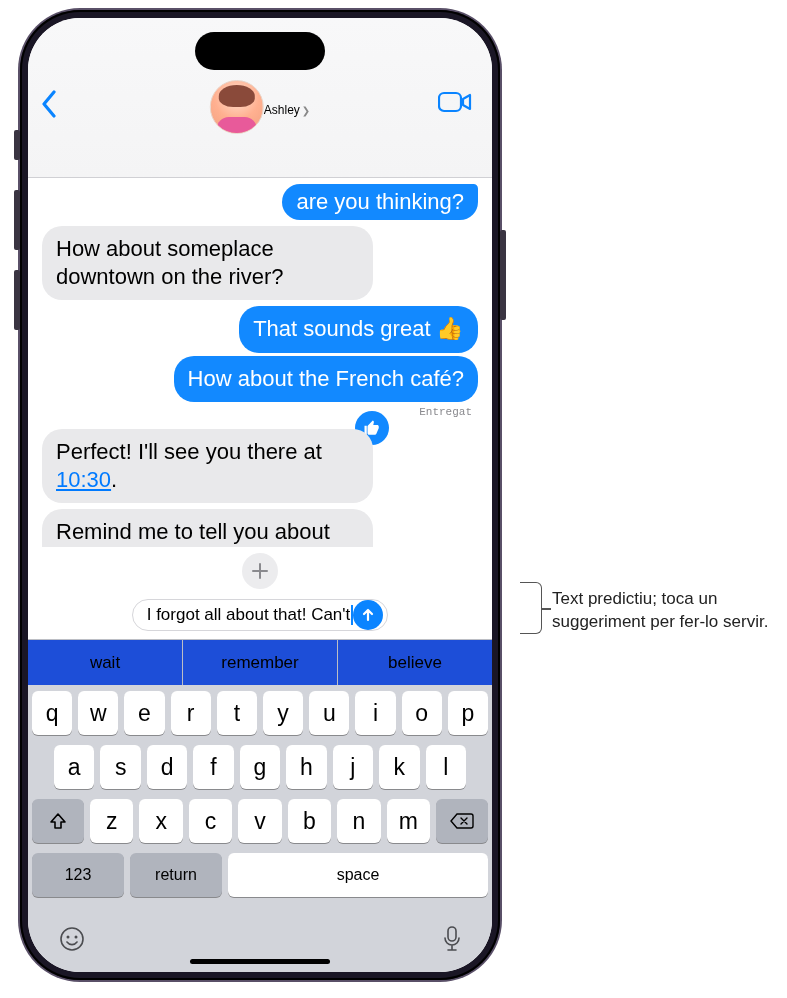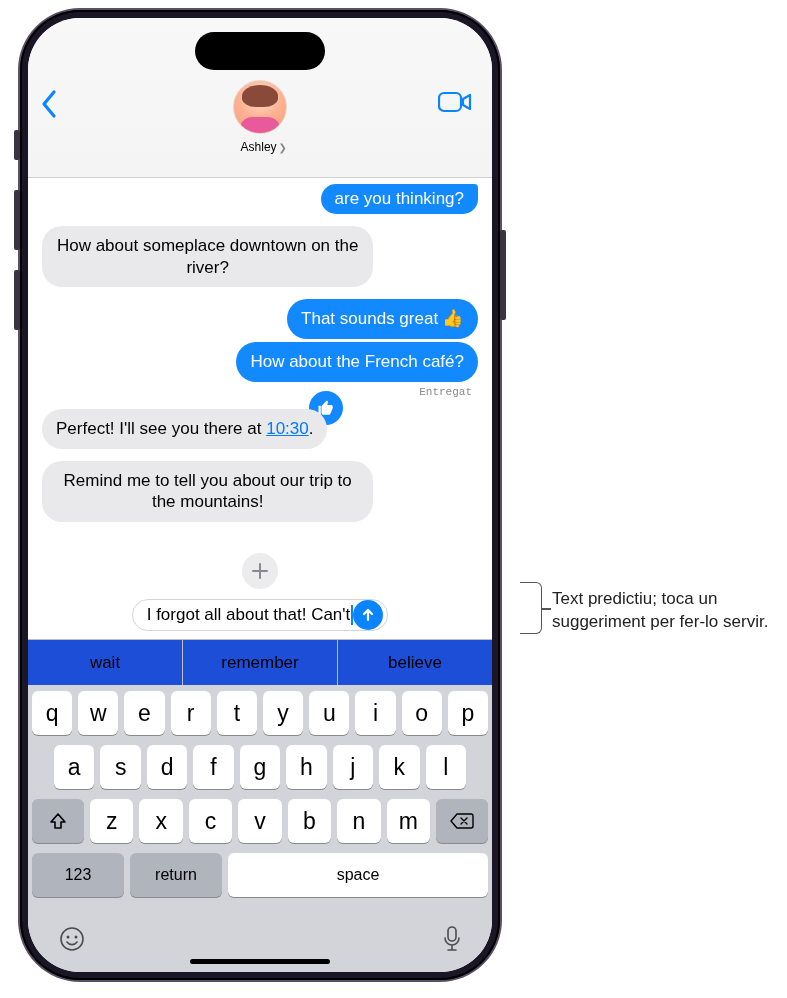--- a/index.html
+++ b/index.html
@@ -69,21 +69,21 @@
     border-bottom: 0.5px solid #d0d0d4;
     position:relative;
     display:flex; align-items:flex-start; justify-content:center;
   }
   .back-btn { position:absolute; left:12px; top:72px; }
   .back-btn svg { width:18px; height:28px; }
   .video-btn { position:absolute; right:20px; top:72px; }
   .video-btn svg { width:34px; height:24px; }
   .contact {
     position:absolute; top:62px; left:50%; transform:translateX(-50%);
-    display:flex; flex-direction:column; align-items:flex-end;
+    display:flex; flex-direction:row; align-items:center;
   }
   .avatar {
     width:54px; height:54px; border-radius:50%;
     background: radial-gradient(circle at 50% 30%, #ffe0d0 0%, #ffb090 50%, #f0a080 100%);
     border:1px solid #e8d5ca;
     position:relative; overflow:hidden;
   }
   .avatar::before{
     content:""; position:absolute; top:4px; left:8px; right:8px; height:22px;
     background:#8a4a3a; border-radius:50% 50% 40% 40%;
@@ -100,25 +100,24 @@
   .messages {
     flex:1; overflow:hidden;
     padding: 6px 14px 4px;
     display:flex; flex-direction:column; gap:3px;
     background:#fff;
   }
   .bubble {
     max-width: 76%;
     padding: 9px 14px;
     border-radius: 20px;
-    font-size: 17px;
+    font-size: 22px;
     line-height: 1.28;
     word-wrap: break-word;
     position:relative;
-    text-align:center;
   }
   .sent { align-self:flex-end; background:#1e90ff; background:#1289ff; color:#fff; }
   .sent.clip-top { border-radius: 20px 5px 20px 20px; padding-top:4px; padding-bottom:4px; }
   .recv { align-self:flex-start; background:#e9e9eb; color:#000; }
   .status-txt { font-size:11px; color:#8a8a8e; align-self:flex-end; margin:1px 6px 6px 10px;font-family:Liberation Mono, monospace; }
   .time-link { color:#007aff; text-decoration:underline; }
   .tapback {
     position:absolute; top:-18px; right:-16px;
     width:34px; height:34px; border-radius:50%;
     background:#1289ff;

